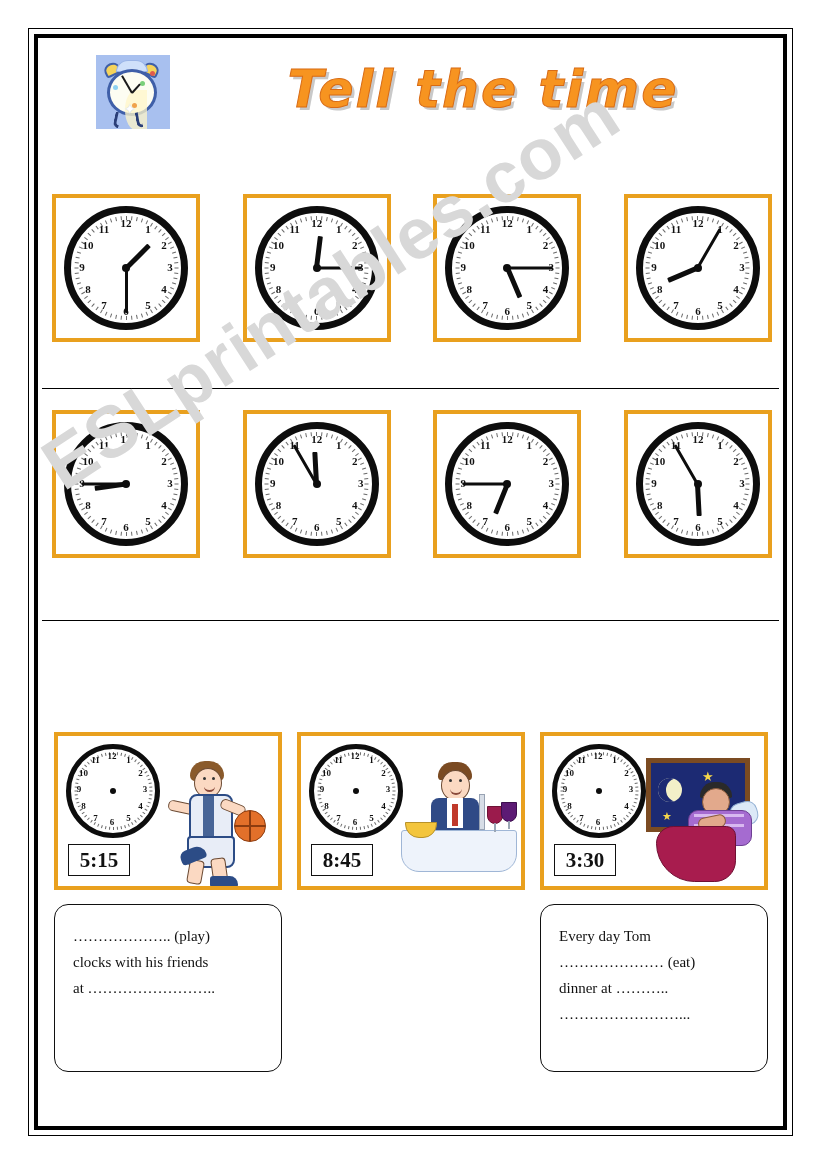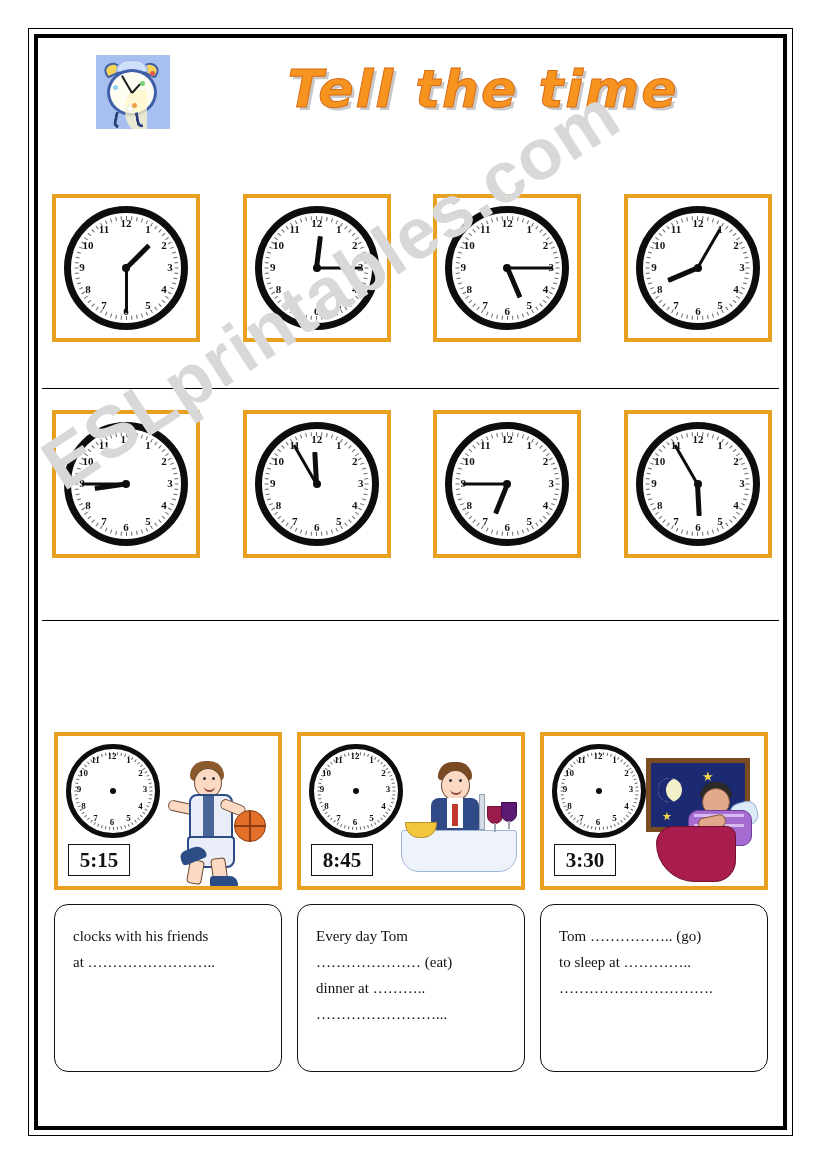--- a/index.html
+++ b/index.html
@@ -1354,33 +1354,28 @@
           <div class="sl-stripe2"></div>
           <div class="sl-arm"></div>
           <div class="sl-blanket"></div>
         </div>
       </div>
 
     </div>
 
     <div id="sentence-row">
         <div class="sentence-box">
+          <div class="sentence-line">……………….. (play)</div>
           <div class="sentence-line">clocks with his friends</div>
           <div class="sentence-line">at ……………………..</div>
         </div>
         <div class="sentence-box">
           <div class="sentence-line">Every day Tom</div>
           <div class="sentence-line">………………… (eat)</div>
           <div class="sentence-line">dinner at ………..</div>
           <div class="sentence-line">……………………...</div>
         </div>
-        <div class="sentence-box">
-          <div class="sentence-line">Tom …………….. (go)</div>
-          <div class="sentence-line">to sleep at …………..</div>
-          <div class="sentence-line">………………………….</div>
-          <div class="sentence-line"></div>
-        </div>
       </div>
 
   </div>
 
   <div id="watermark">ESLprintables.com</div>
 </div>
 
 </body></html>

